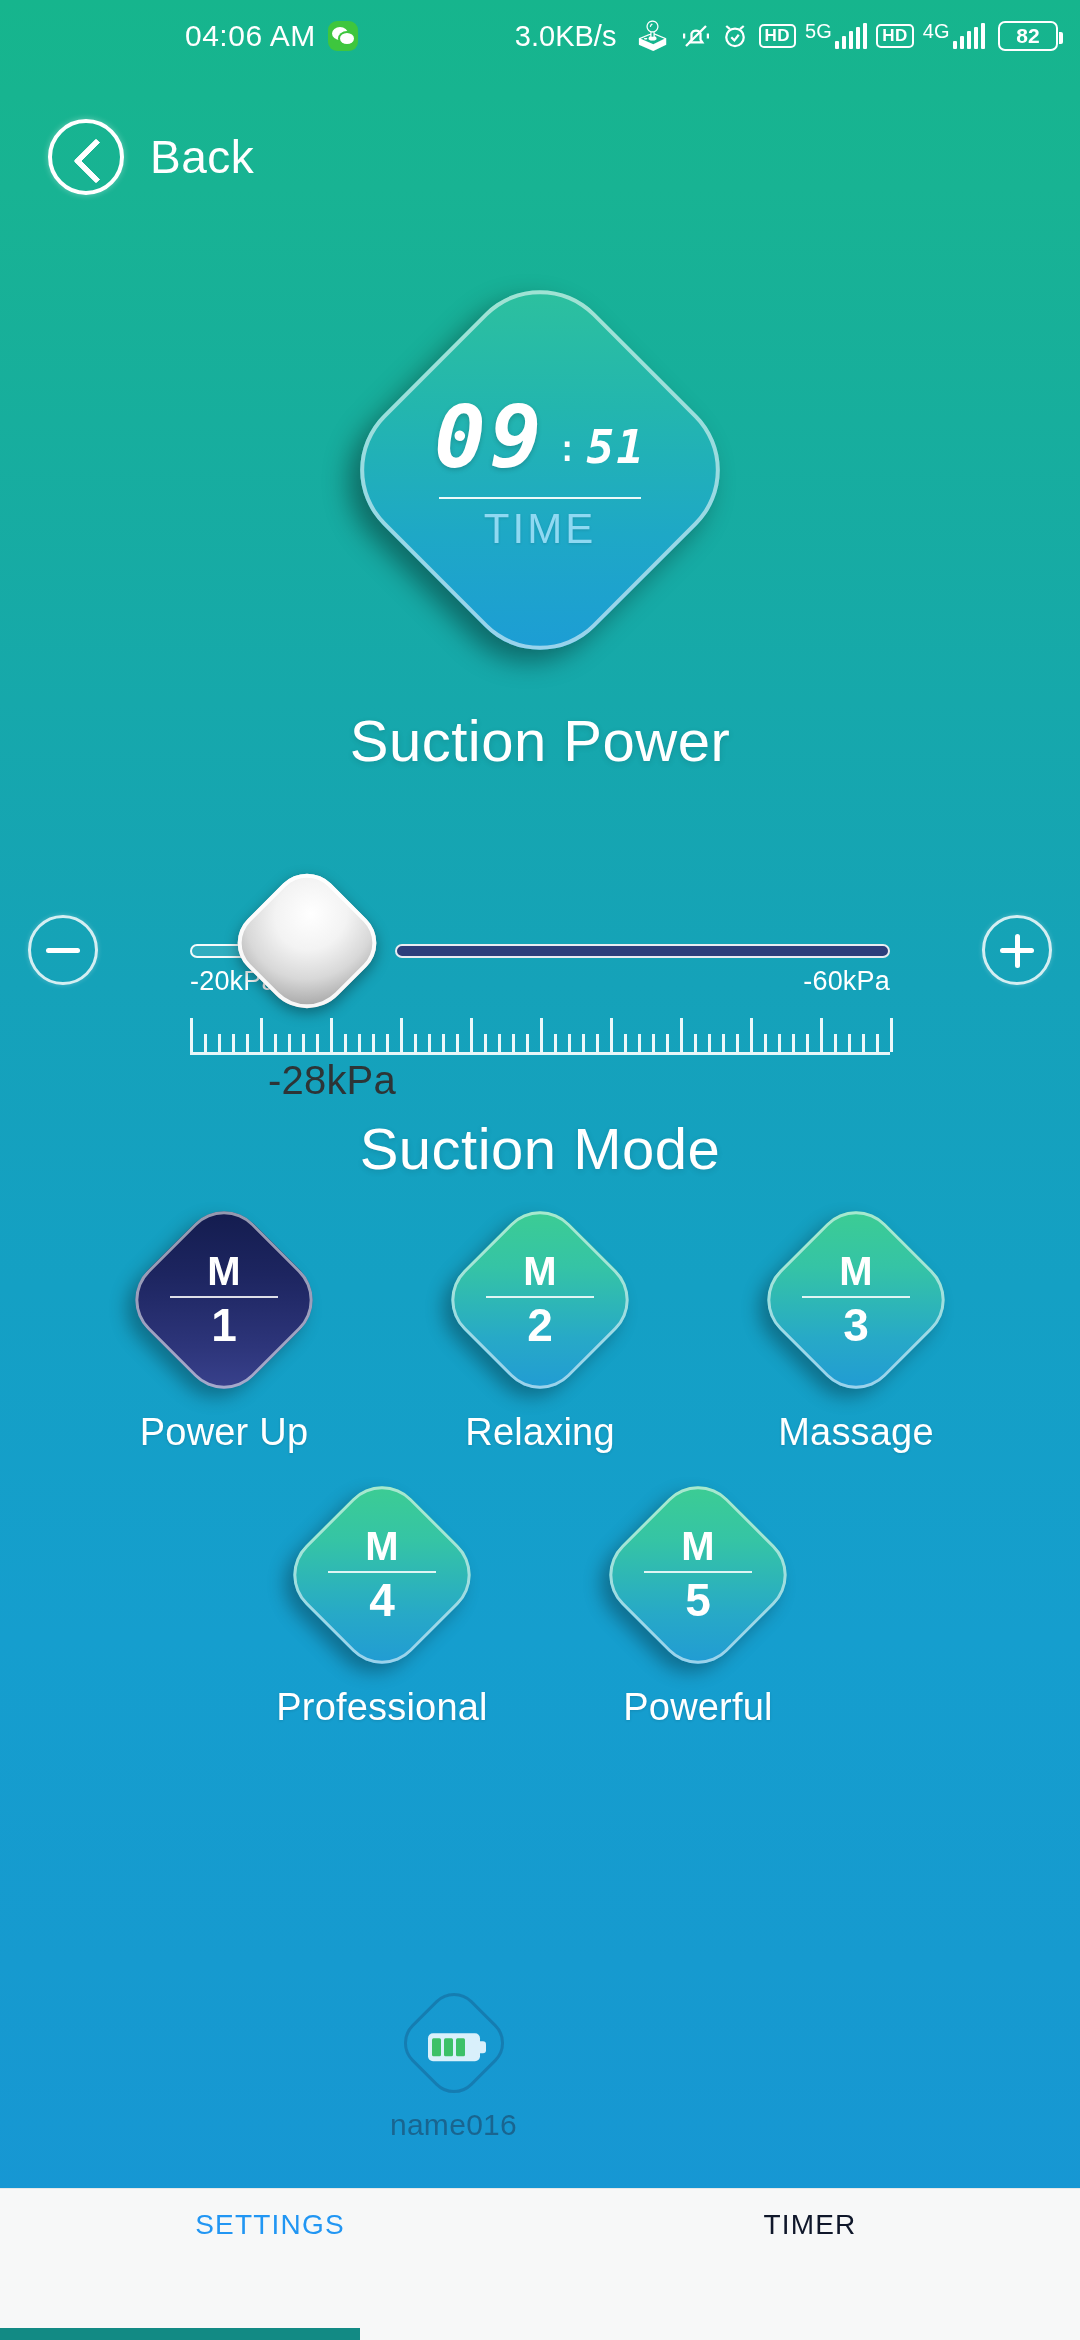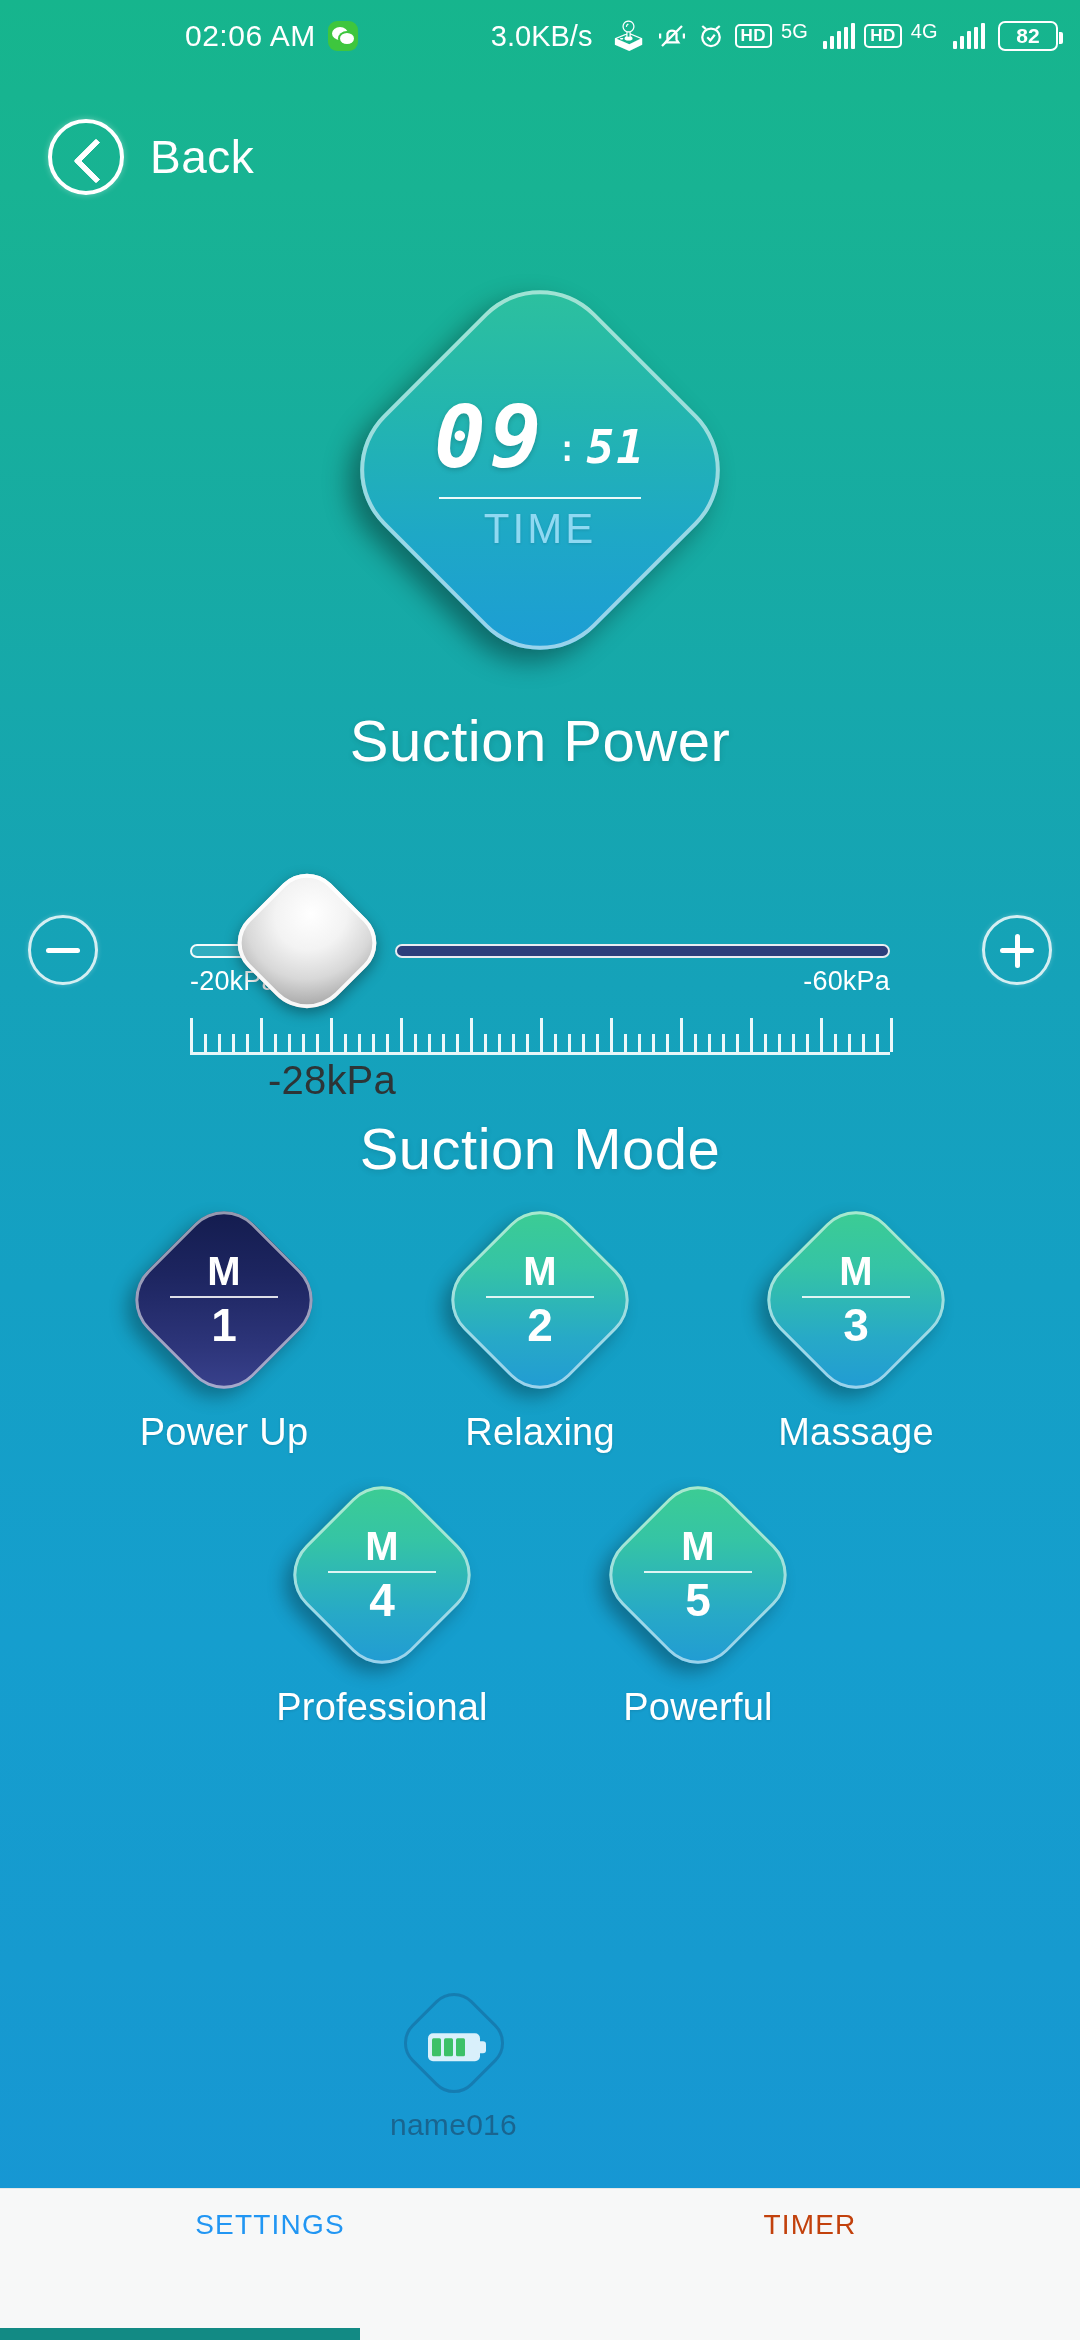--- a/index.html
+++ b/index.html
@@ -33,21 +33,21 @@
   .sb-right{ position:absolute; right:22px; display:flex; align-items:center; gap:9px; }
   .sb-speed{ font-size:29px; margin-right:8px; }
   .bt-icon{ font-size:30px; line-height:1; }
   .mute-icon{ position:relative; width:30px; height:30px; }
   .mute-icon svg{ display:block; }
   .alarm-icon{ width:30px; height:30px; }
   .hd-badge{
     font-size:17px; font-weight:bold; border:2px solid #fff; border-radius:5px;
     padding:0 4px; line-height:20px; letter-spacing:.5px;
   }
-  .net-group{ display:flex; align-items:flex-end; gap:15px; }
+  .net-group{ display:flex; align-items:flex-end; gap:3px; }
   .net-label{ font-size:20px; line-height:17px; align-self:flex-start; }
   .bars{ display:flex; align-items:flex-end; gap:2.5px; height:26px; }
   .bars i{ display:block; width:4.5px; background:#fff; border-radius:1px; }
   .bars i:nth-child(1){ height:8px; }
   .bars i:nth-child(2){ height:13px; }
   .bars i:nth-child(3){ height:18px; }
   .bars i:nth-child(4){ height:22px; }
   .bars i:nth-child(5){ height:26px; }
   .battery{
     position:relative; width:60px; height:30px; border:2.5px solid #fff; border-radius:7px;
@@ -229,31 +229,31 @@
   
   .tabbar{
     position:absolute; left:0; bottom:0; width:1080px; height:152px;
     background:#f7f8f8; display:flex; align-items:flex-start;
     border-top:1px solid #e6e8e8;
   }
   .tab{
     flex:1; text-align:center; padding-top:20px; font-size:28px; letter-spacing:1.2px;
   }
   .tab.active{ color:#2196f3; }
-  .tab.idle{ color:#c2410c; }
+  .tab.idle{ color:#0f172a; }
   .gesture-bar{
     position:absolute; left:0; bottom:0; width:360px; height:12px; background:#128a84;
   }
 </style>
 </head>
 <body>
 
 <div class="statusbar">
   <div class="sb-left">
-    <span class="sb-time">02:06 AM</span>
+    <span class="sb-time">04:06 AM</span>
     <span class="wechat-icon"></span>
   </div>
   <div class="sb-right">
     <span class="sb-speed">3.0KB/s</span>
     <span class="bt-icon">🕹</span>
     <span class="mute-icon">
       <svg width="30" height="30" viewBox="0 0 24 24" fill="none" stroke="#ffffff" stroke-width="1.8">
         <path d="M7 17h10l-1.4-2V10a4 4 0 0 0-7.2 0v5L7 17z"></path>
         <line x1="4" y1="20" x2="20" y2="4"></line>
         <line x1="2.5" y1="10" x2="2.5" y2="14"></line>

